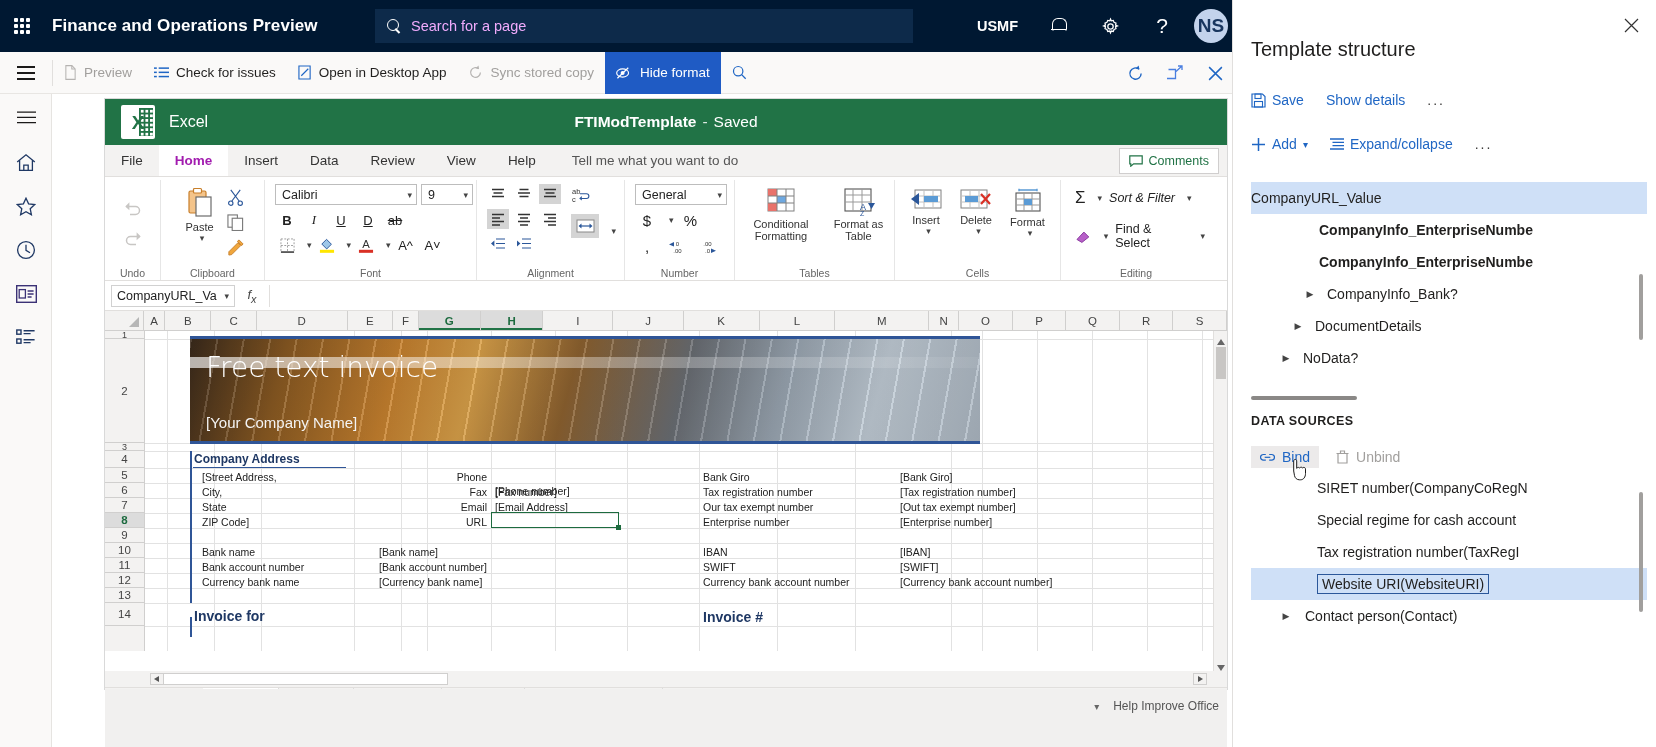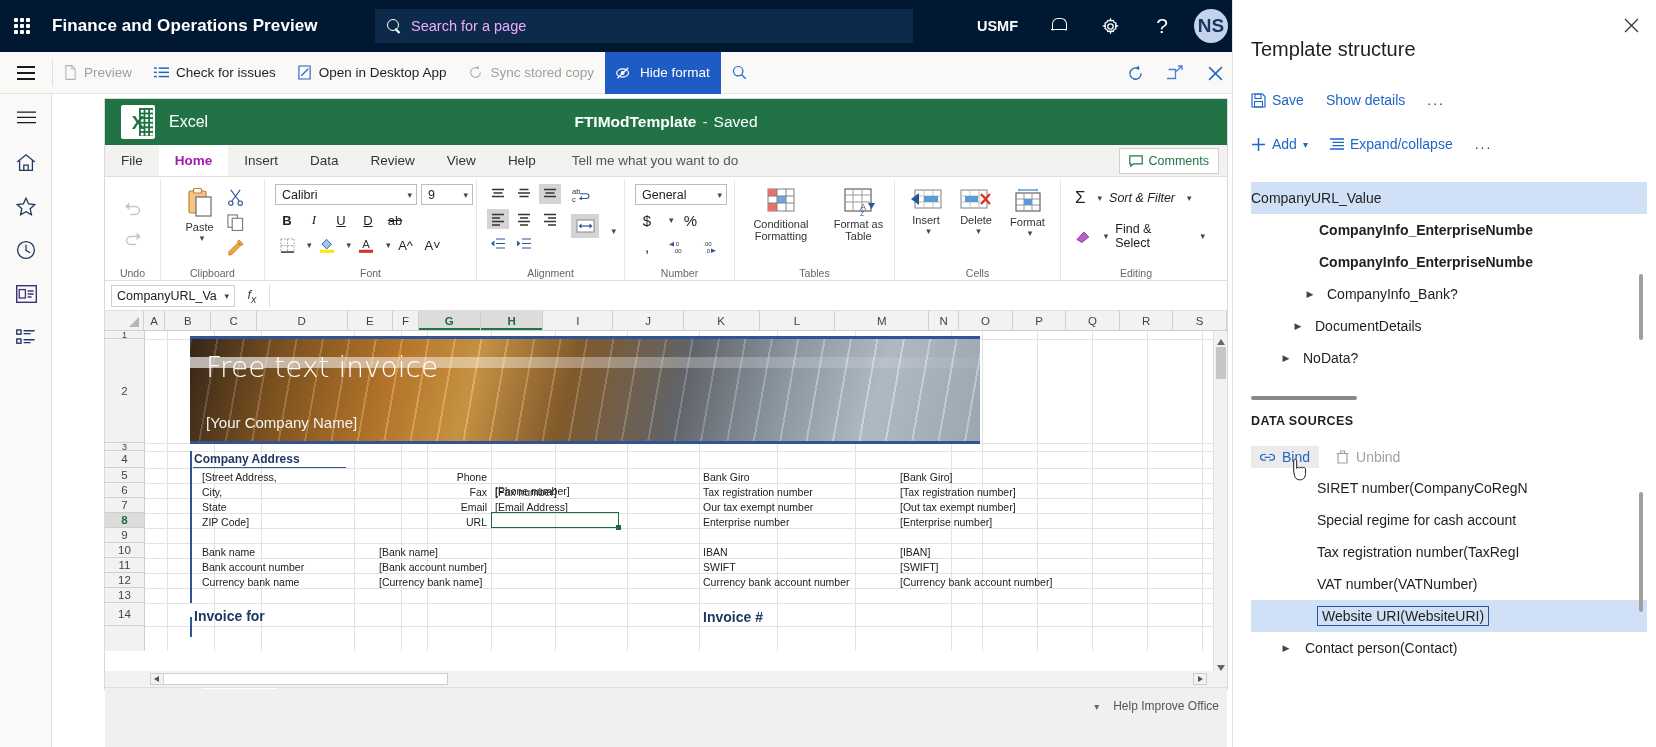--- a/index.html
+++ b/index.html
@@ -1013,23 +1013,20 @@
     <div class="dslist">
       <div class="dsnode" style="padding-left:66px;">
         <span class="txt">SIRET number(CompanyCoRegN</span>
       </div>
       <div class="dsnode" style="padding-left:66px;">
         <span class="txt">Special regime for cash account</span>
       </div>
       <div class="dsnode" style="padding-left:66px;">
         <span class="txt">Tax registration number(TaxRegI</span>
       </div>
-      <div class="dsnode" style="padding-left:66px;">
-        <span class="txt">VAT number(VATNumber)</span>
-      </div>
       <div class="dsnode sel" style="padding-left:66px;">
         <span class="txt focus">Website URI(WebsiteURI)</span>
       </div>
       <div class="dsnode" style="padding-left:28px;">
         <span class="tcaret">▶</span>
         <span class="txt" style="margin-left:12px;">Contact person(Contact)</span>
       </div>
       <div class="ds-scroll">
         <div class="ds-thumb"></div>
       </div>

